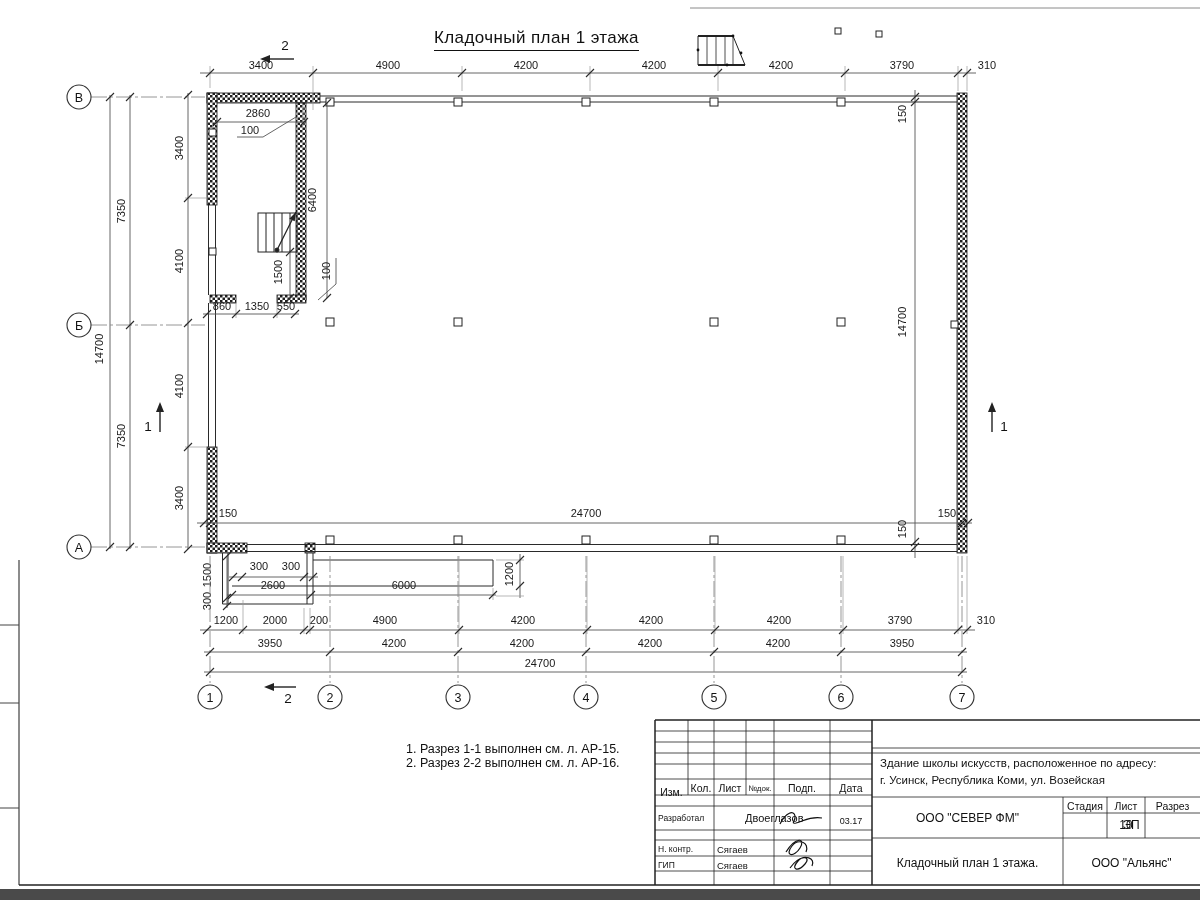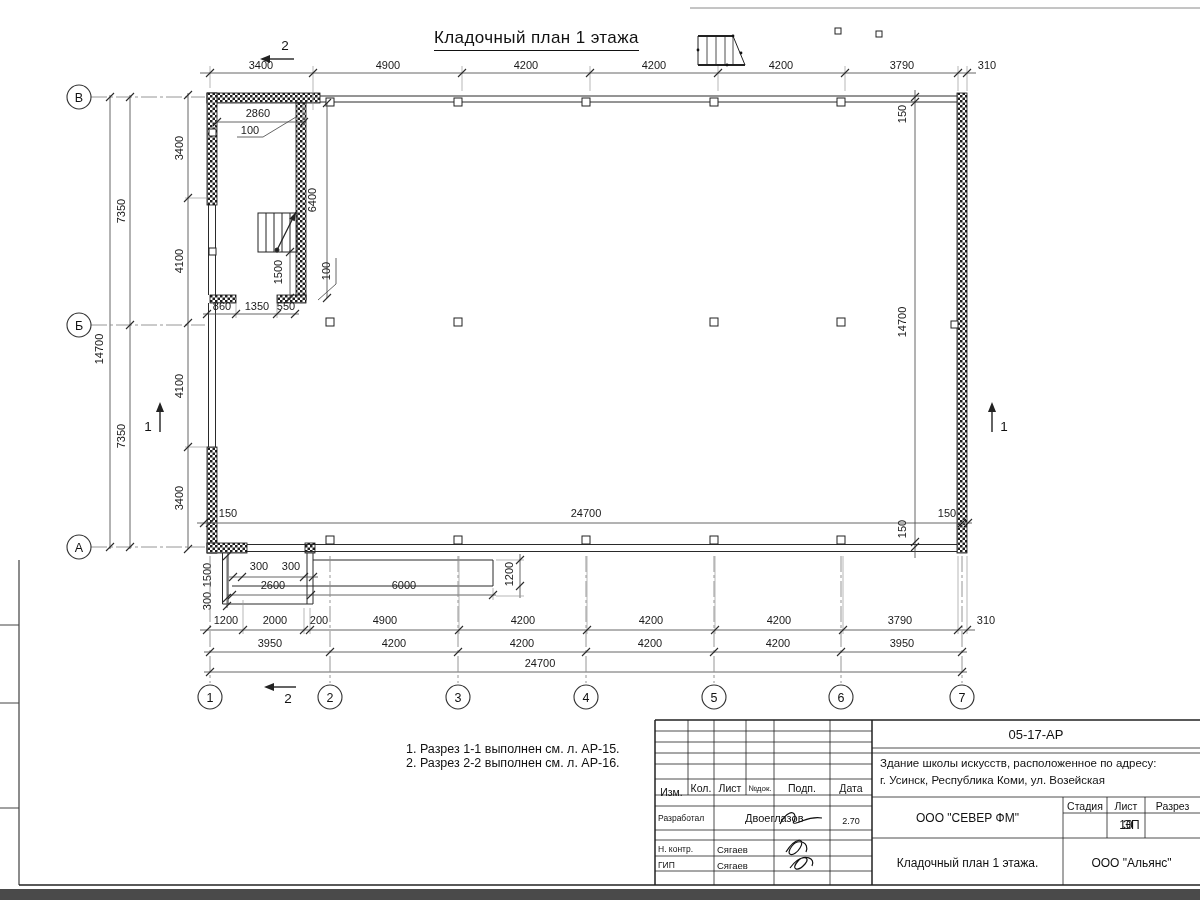--- a/index.html
+++ b/index.html
@@ -381,40 +381,39 @@
       <line x1="911" y1="551" x2="919" y2="543" class="tick"></line>
     </svg>
 
 <div class="ov plan-title" style="left:434px;top:28px;">Кладочный план 1 этажа</div>
 
 <div class="ov notes" style="left:362px;top:742px;margin-left:44px;">
   <div>1. Разрез 1-1 выполнен см. л. АР-15.</div>
   <div>2. Разрез 2-2 выполнен см. л. АР-16.</div>
 </div>
 
-<div class="tb" style="left:872px;top:724px;width:328px;height:20px;font-size:13px;">05-17-АР</div>
 <div class="tb l" style="left:880px;top:756px;width:316px;height:14px;font-size:11.5px;">Здание школы искусств, расположенное по адресу:</div>
 <div class="tb l" style="left:880px;top:773px;width:316px;height:14px;font-size:11.5px;">г. Усинск, Республика Коми, ул. Возейская</div>
 <div class="tb" style="left:872px;top:808px;width:191px;height:20px;font-size:12px;">ООО "СЕВЕР ФМ"</div>
 <div class="tb" style="left:1063px;top:799px;width:44px;height:13px;">Стадия</div>
 <div class="tb" style="left:1107px;top:799px;width:38px;height:13px;">Лист</div>
 <div class="tb" style="left:1145px;top:799px;width:55px;height:13px;">Разрез</div>
 <div class="tb" style="left:1063px;top:816px;width:44px;height:18px;font-size:12px;padding-left:46px;">ЭП</div>
 <div class="tb" style="left:1107px;top:816px;width:38px;height:18px;font-size:12px;">10</div>
 <div class="tb" style="left:872px;top:853px;width:191px;height:20px;font-size:12px;">Кладочный план 1 этажа.</div>
 <div class="tb" style="left:1063px;top:853px;width:137px;height:20px;font-size:12px;">ООО "Альянс"</div>
 
 <div class="tb" style="left:655px;top:781px;width:33px;height:22px;">Изм.</div>
 <div class="tb" style="left:688px;top:781px;width:26px;height:14px;">Кол.</div>
 <div class="tb" style="left:714px;top:781px;width:32px;height:14px;">Лист</div>
 <div class="tb" style="left:746px;top:781px;width:28px;height:14px;font-size:8px;">№док.</div>
 <div class="tb" style="left:774px;top:781px;width:56px;height:14px;">Подп.</div>
 <div class="tb" style="left:830px;top:781px;width:42px;height:14px;">Дата</div>
 
 <div class="tb l" style="left:658px;top:812px;width:55px;height:12px;font-size:8.5px;">Разработал</div>
 <div class="tb l" style="left:717px;top:812px;width:56px;height:12px;font-size:11px;margin-left:28px;">Двоеглазов</div>
-<div class="tb" style="left:832px;top:815px;width:38px;height:11px;font-size:9px;">2.70</div>
+<div class="tb" style="left:832px;top:815px;width:38px;height:11px;font-size:9px;">03.17</div>
 <div class="tb l" style="left:658px;top:843px;width:55px;height:12px;font-size:8.5px;">Н. контр.</div>
 <div class="tb l" style="left:717px;top:843px;width:56px;height:12px;font-size:9.5px;">Сягаев</div>
 <div class="tb l" style="left:658px;top:859px;width:55px;height:12px;font-size:8.5px;">ГИП</div>
 <div class="tb l" style="left:717px;top:859px;width:56px;height:12px;font-size:9.5px;">Сягаев</div>
 
 </div>
 
 </body></html>

